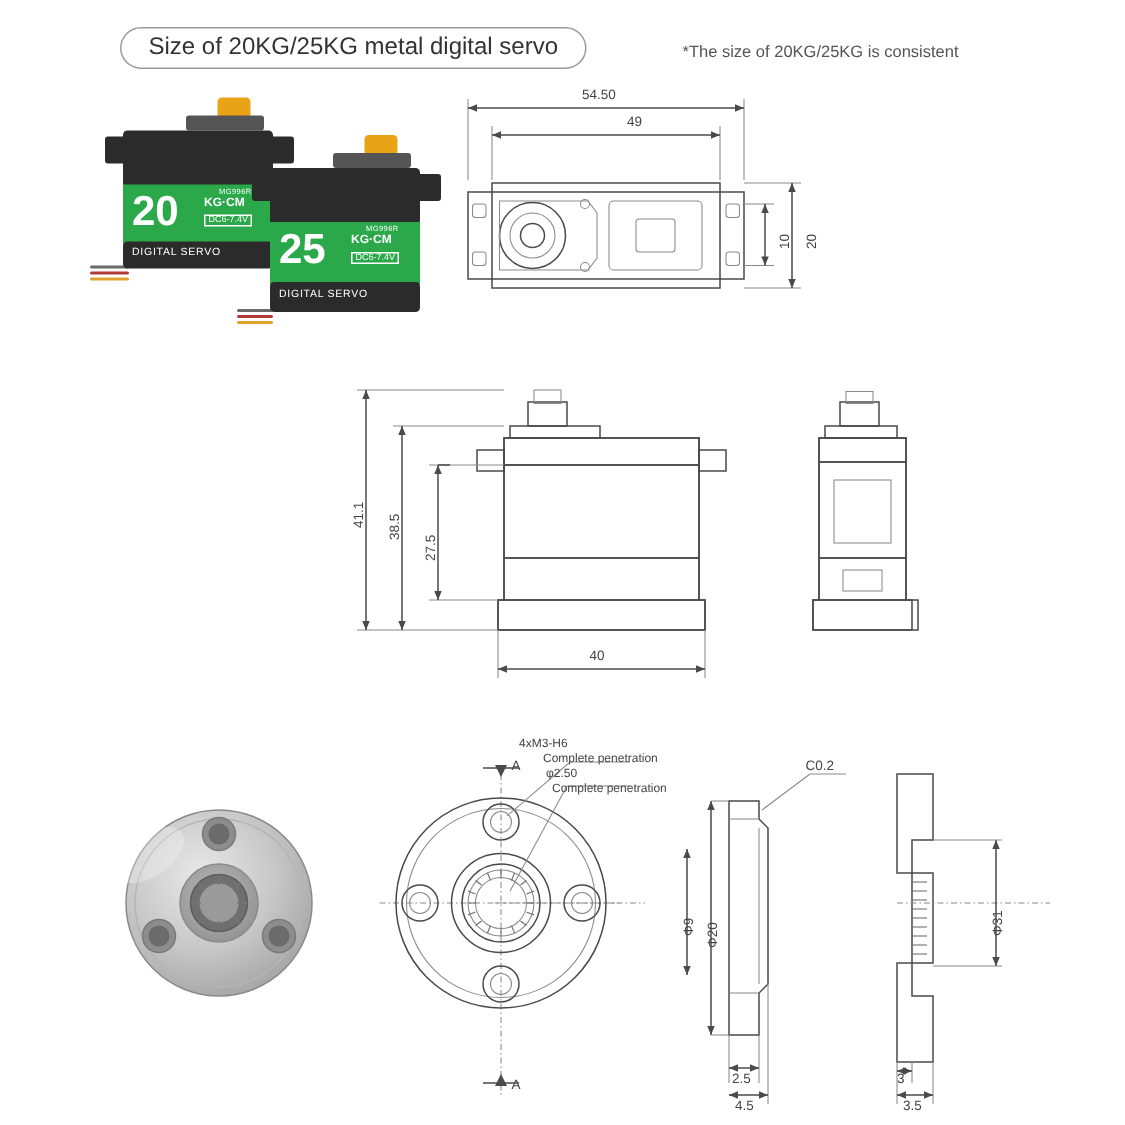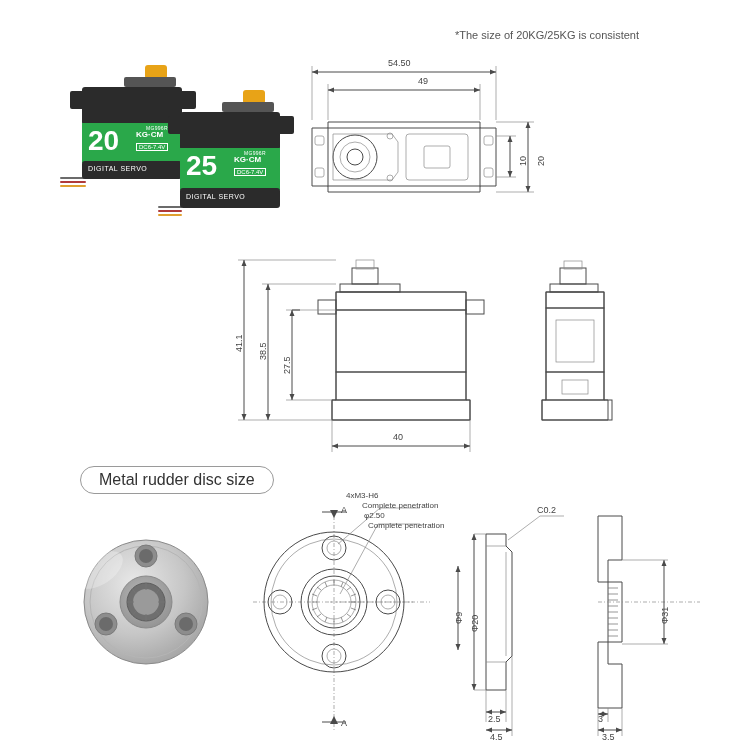--- a/index.html
+++ b/index.html
@@ -60,20 +60,21 @@
   .thin{stroke:#8a8a8a;stroke-width:.7;fill:none;}
   .dash{stroke:#8a8a8a;stroke-width:.7;fill:none;stroke-dasharray:4 2 1 2;}
   .fill-w{fill:#ffffff;stroke:#4a4a4a;stroke-width:1;}
   .hatch-stroke{stroke:#6a6a6a;stroke-width:.6;}
 </style>
 </head>
 <body>
 
 <div class="page">
 
+  <div class="pill" style="left:80px;top:18px;">Size of 20KG/25KG metal digital servo</div>
   <div class="note" style="left:455px;top:29px;">*The size of 20KG/25KG is consistent</div>
 
   <div class="servo" style="left:60px;top:65px;width:140px;height:120px;">
 
     <div class="wire" style="left:0px;top:112px;width:26px;"></div>
     <div class="wire" style="left:0px;top:116px;width:26px;background:#b03a3a;"></div>
     <div class="wire" style="left:0px;top:120px;width:26px;background:#e0a030;"></div>
 
     <div class="gear" style="left:85px;top:0px;width:22px;height:14px;border-radius:3px;"></div>
     <div class="gearcap" style="left:64px;top:12px;width:52px;height:10px;border-radius:2px;background:#555;"></div>
@@ -210,21 +211,20 @@
     <rect class="thin" x="564" y="261" width="18" height="8" fill="#fff"></rect>
     <rect class="ln" x="550" y="284" width="48" height="8" fill="#f2f4f6"></rect>
     <rect class="thin" x="556" y="320" width="38" height="42" fill="none"></rect>
     <rect class="thin" x="562" y="380" width="26" height="14" fill="none"></rect>
   </svg>
   <div class="dim vert" style="left:234px;top:352px;">41.1</div>
   <div class="dim vert" style="left:258px;top:360px;">38.5</div>
   <div class="dim vert" style="left:282px;top:374px;">27.5</div>
   <div class="dim" style="left:393px;top:432px;">40</div>
 
-  <div class="pill" style="left:80px;top:466px;">Metal rudder disc size</div>
 
   <svg width="750" height="750">
     <defs>
       <radialGradient id="metal" cx="40%" cy="35%" r="75%">
         <stop offset="0%" stop-color="#e8e8e8"></stop>
         <stop offset="55%" stop-color="#c6c6c6"></stop>
         <stop offset="100%" stop-color="#9e9e9e"></stop>
       </radialGradient>
       <radialGradient id="metal2" cx="45%" cy="40%" r="70%">
         <stop offset="0%" stop-color="#b9b9b9"></stop>

